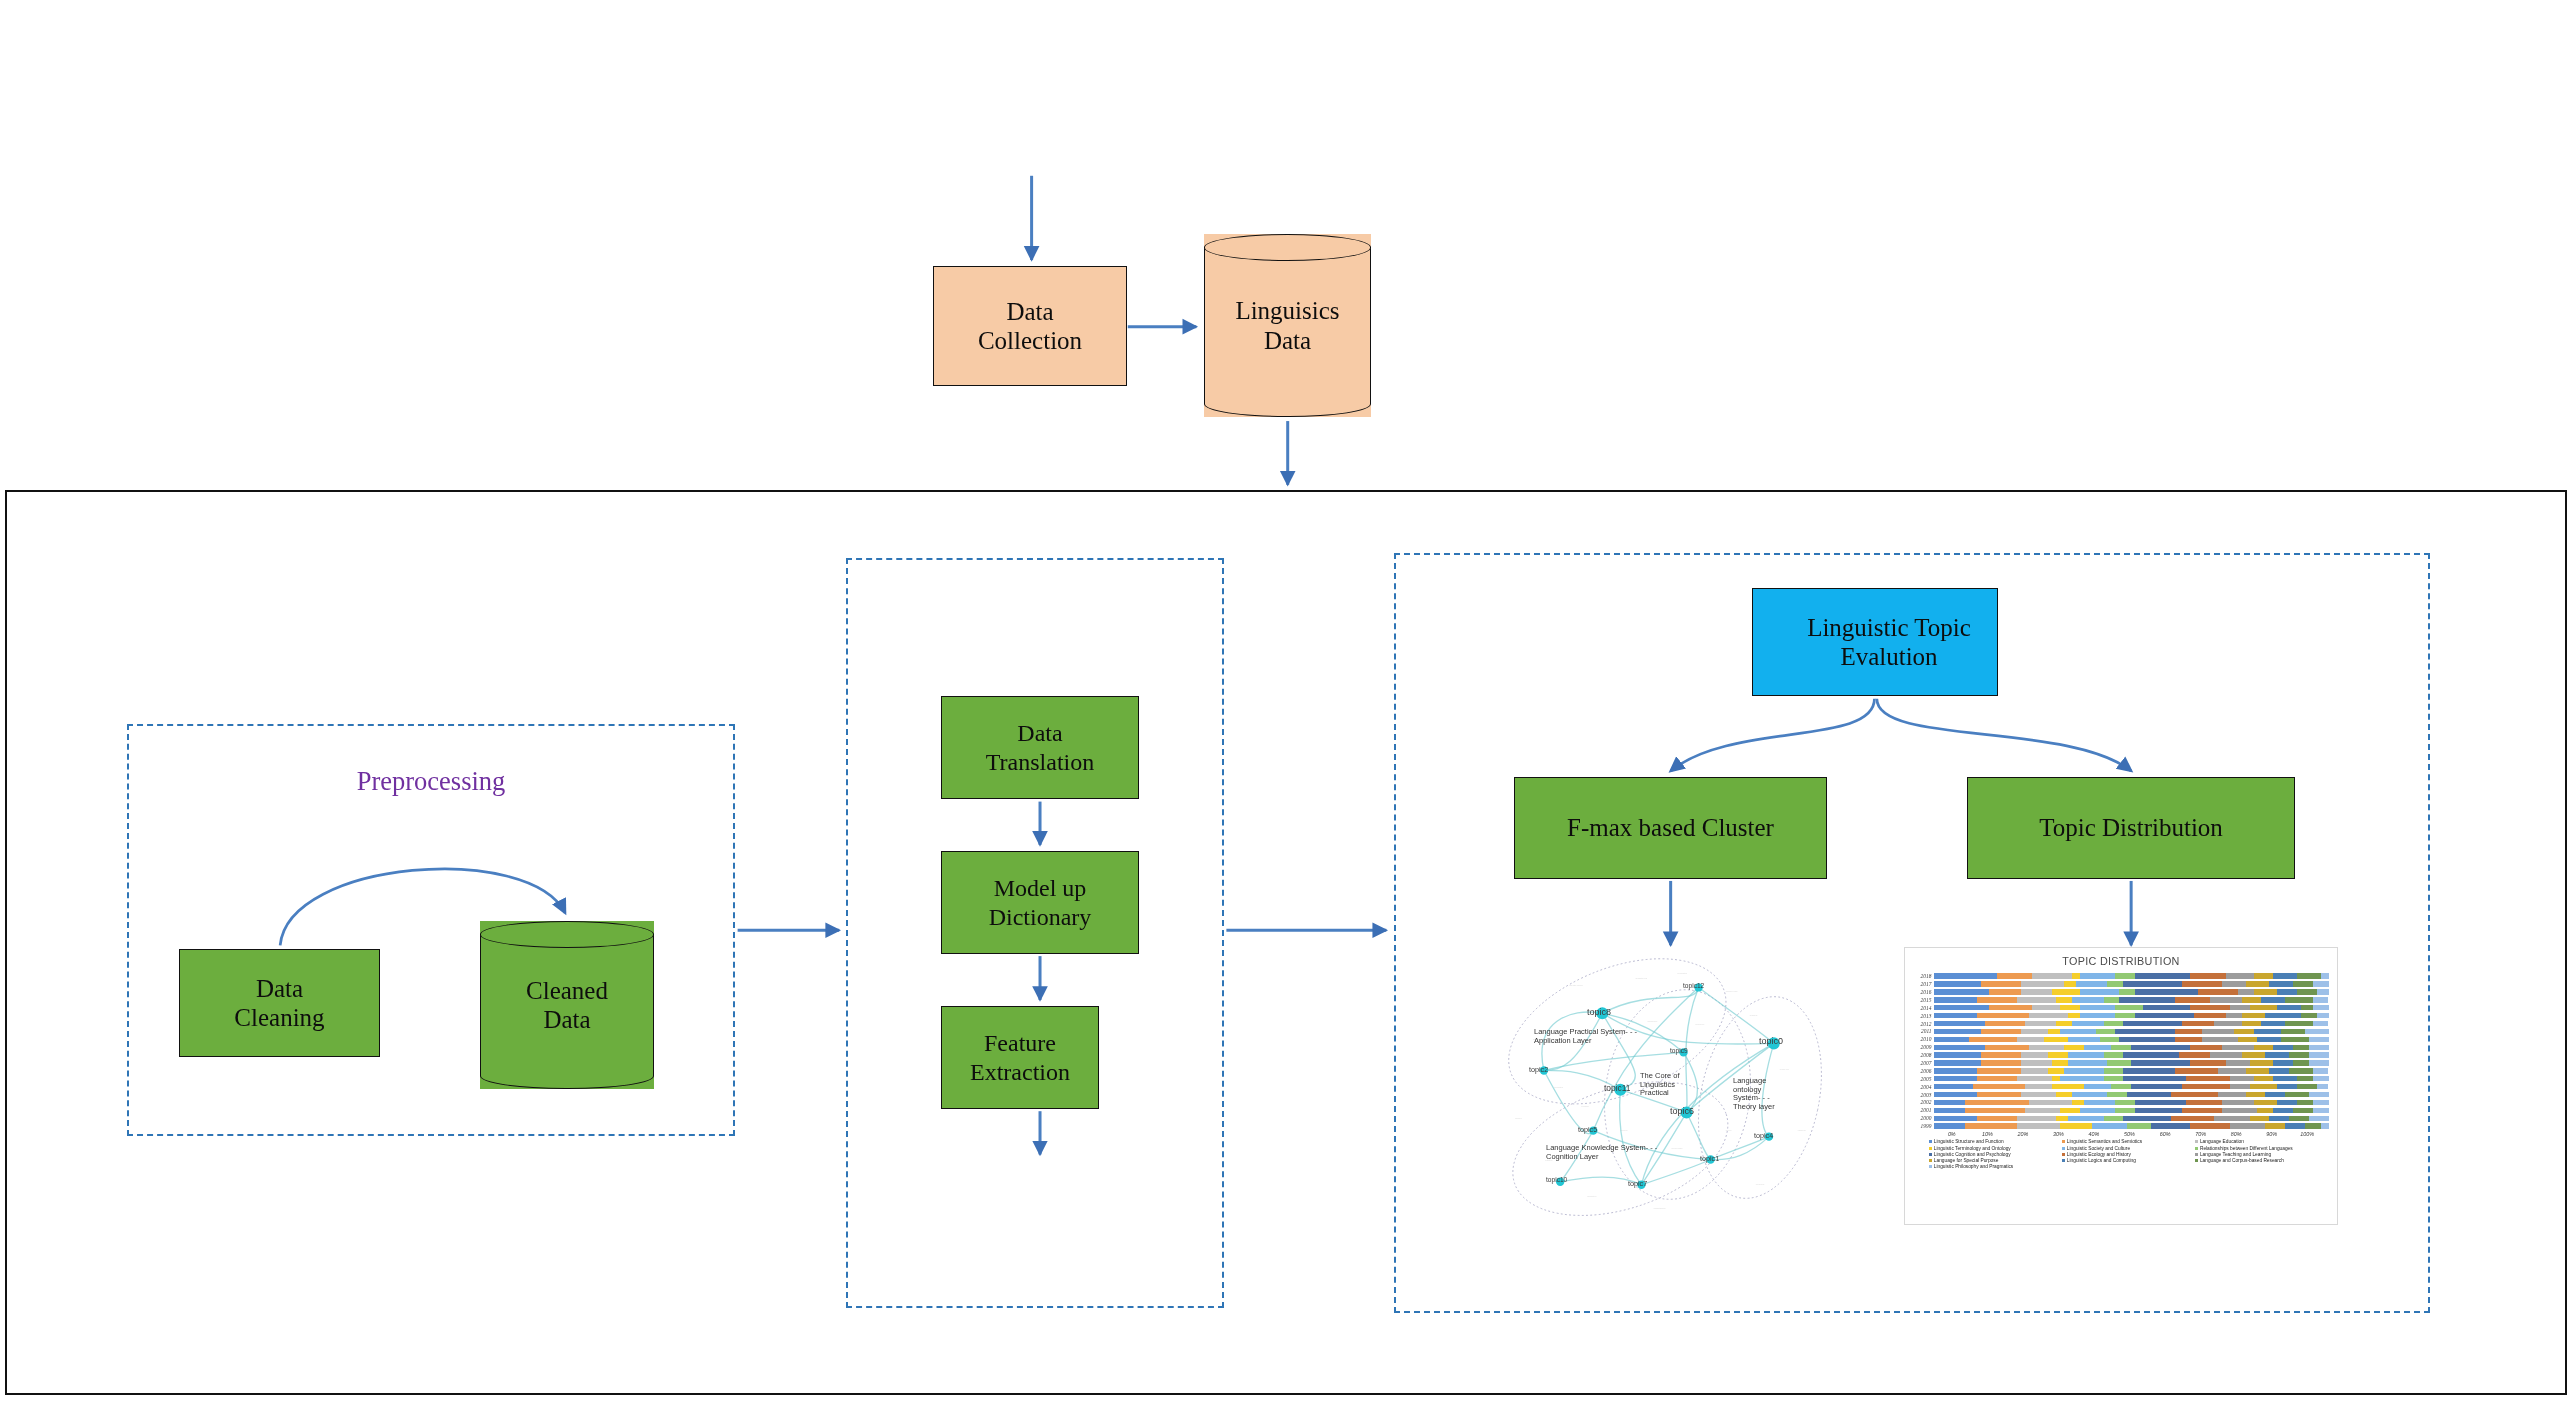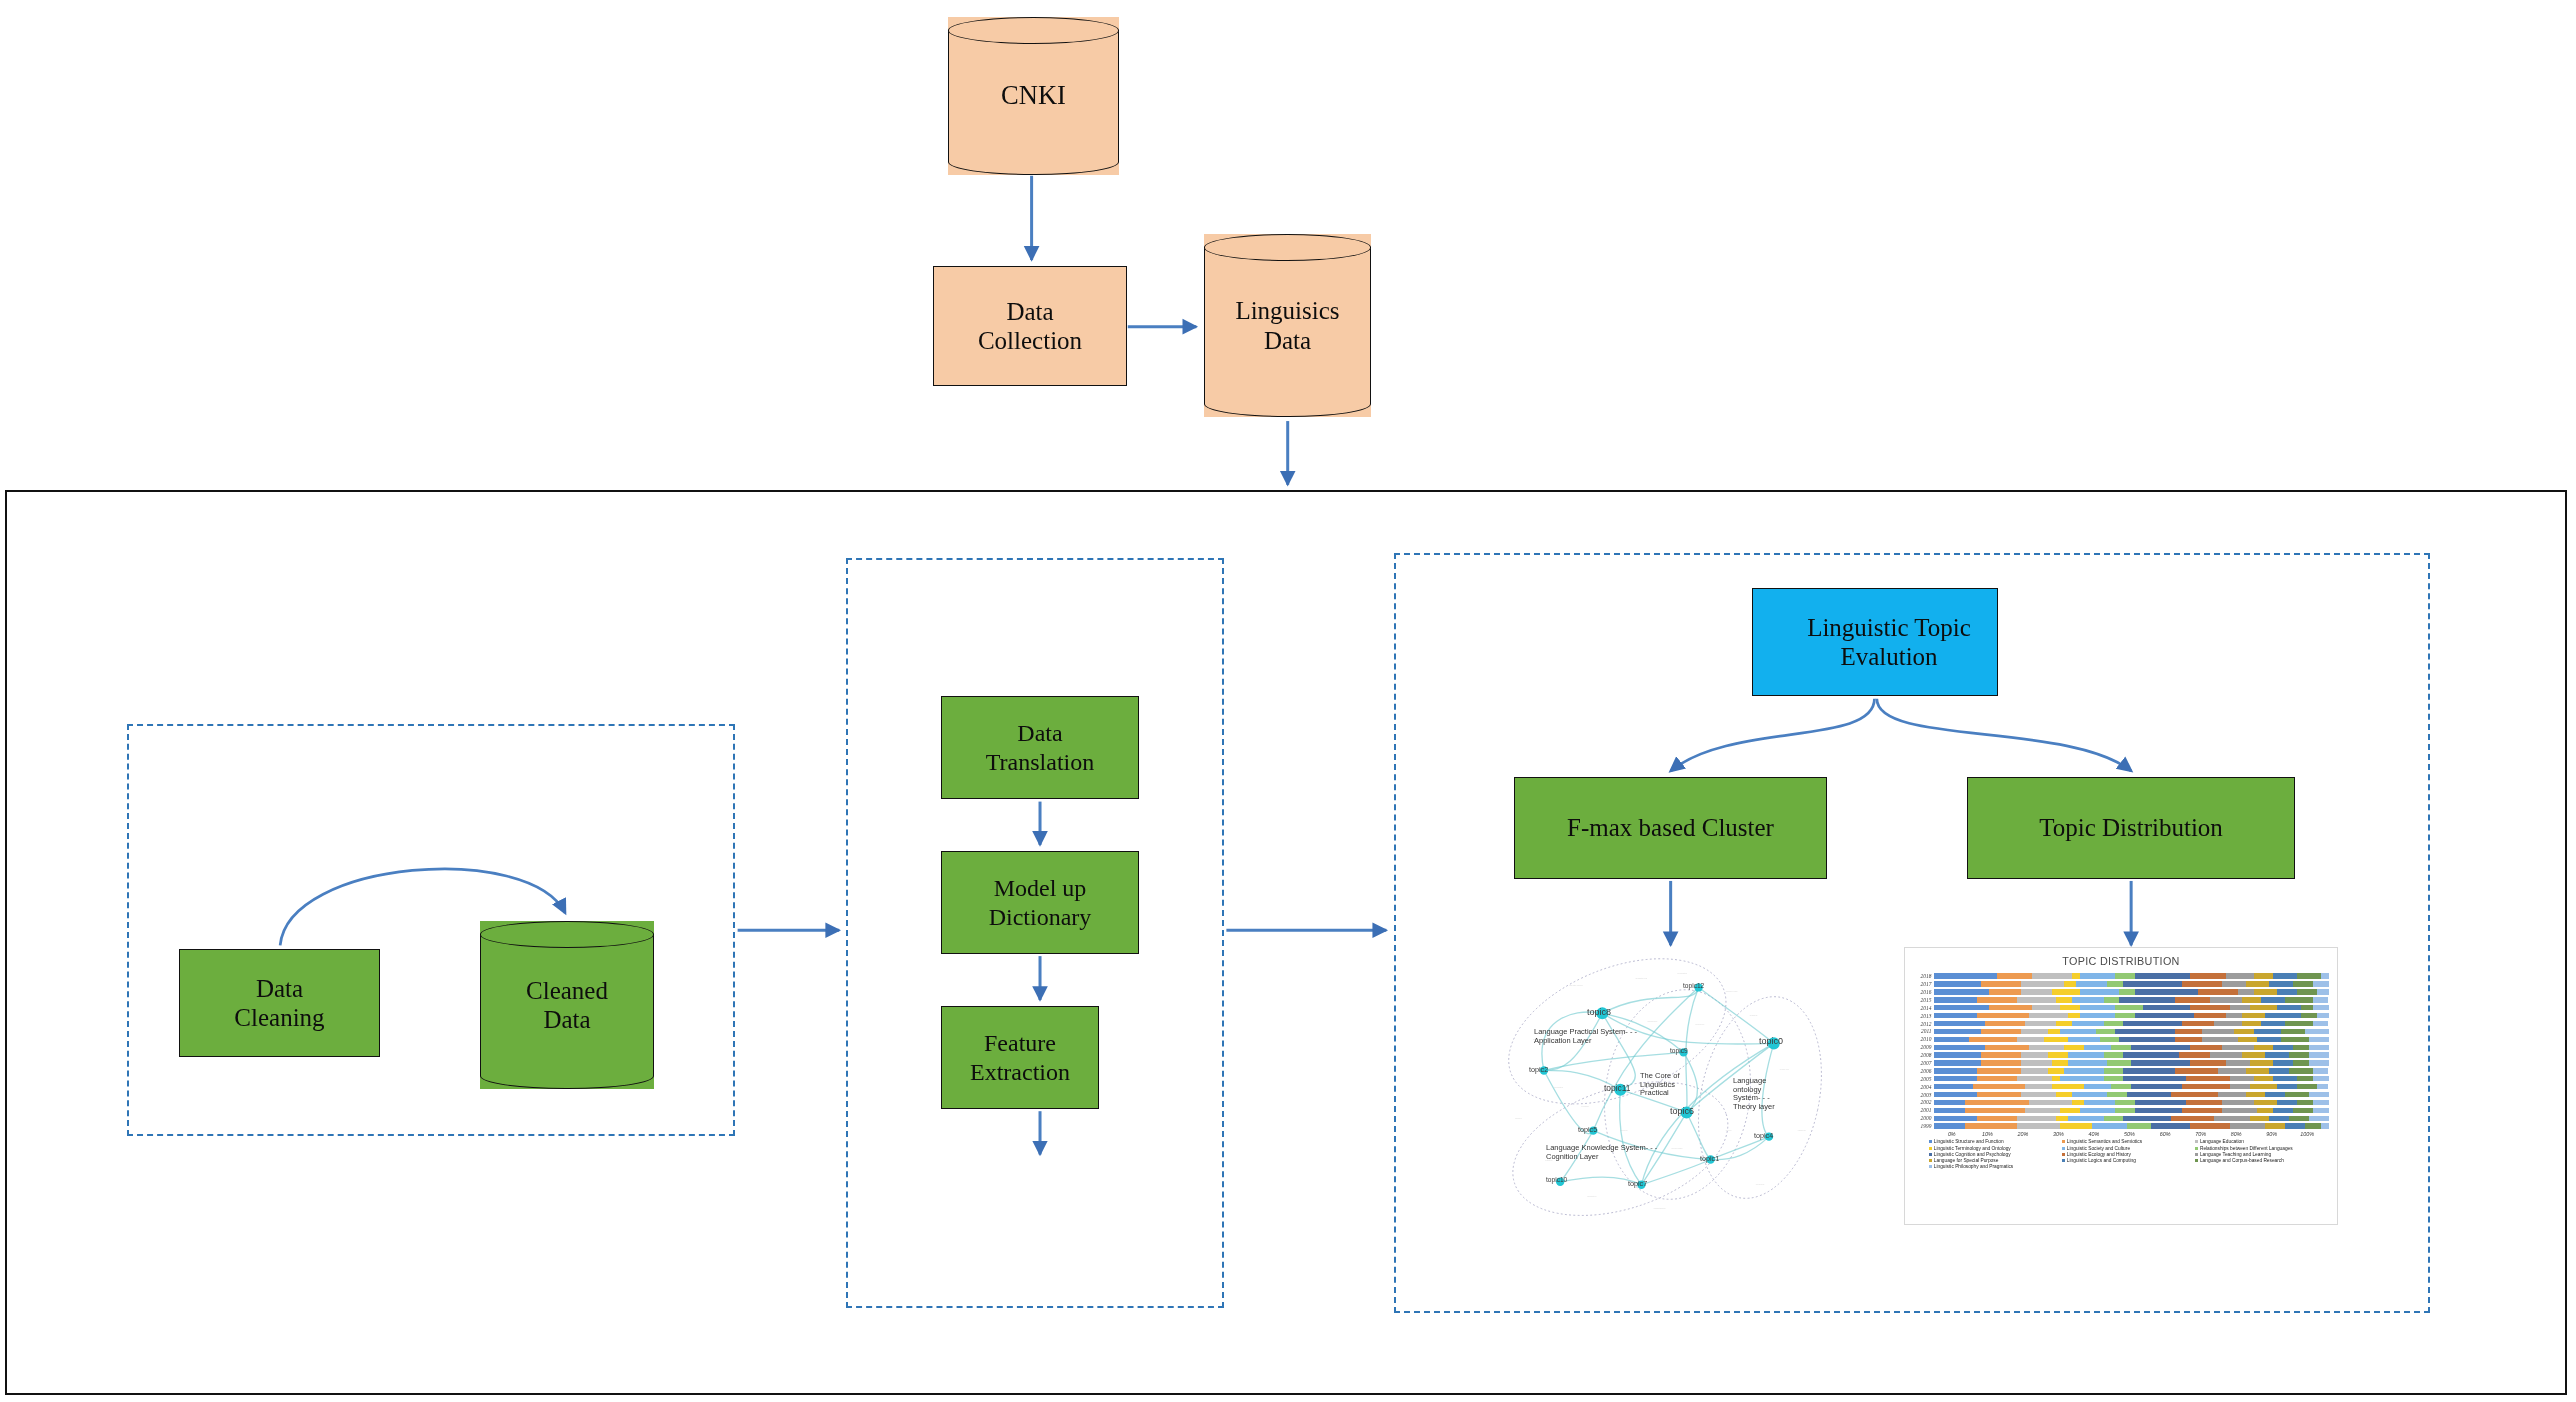--- a/index.html
+++ b/index.html
@@ -53,43 +53,38 @@
   
   .netcard{position:absolute;overflow:hidden;font-family:"Liberation Sans",sans-serif;}
   .nlabel{position:absolute;color:#333;line-height:1.15;white-space:pre-line;}
   .ntopic{position:absolute;color:#3a3a3a;white-space:nowrap;}
 </style>
 </head>
 <body>
 
 <div id="stage">
 
-  <div class="cyl peach" style="left:948px;top:17px;width:171px;height:158px;font-size:26.5px;">
-    <div class="bot"></div>
-    <div class="body"></div>
-    <div class="top"></div>
-    <div class="lbl">CNKI</div>
-  </div>
 
   <div class="box peach" style="left:933px;top:266px;width:194px;height:120px;font-size:25px;white-space:pre-line;">
     <span>Data
 Collection</span>
   </div>
 
   <div class="cyl peach" style="left:1204px;top:234px;width:167px;height:183px;font-size:25px;">
     <div class="bot"></div>
     <div class="body"></div>
     <div class="top"></div>
     <div class="lbl" style="white-space:pre-line;">Linguisics
 Data</div>
   </div>
 
   <div class="solidbox" style="left:4.8px;top:490px;width:2562px;height:905px;"></div>
 
   <div class="dashbox" style="left:127px;top:724px;width:608px;height:412px;"></div>
+  <div class="grouptitle" style="left:127px;top:766px;width:608px;font-size:26.5px;">Preprocessing</div>
 
   <div class="box green" style="left:179px;top:949px;width:201px;height:108px;font-size:25px;white-space:pre-line;">
     <span>Data
 Cleaning</span>
   </div>
 
   <div class="cyl green" style="left:480px;top:921px;width:174px;height:168px;font-size:25px;">
     <div class="bot"></div>
     <div class="body"></div>
     <div class="top"></div>

